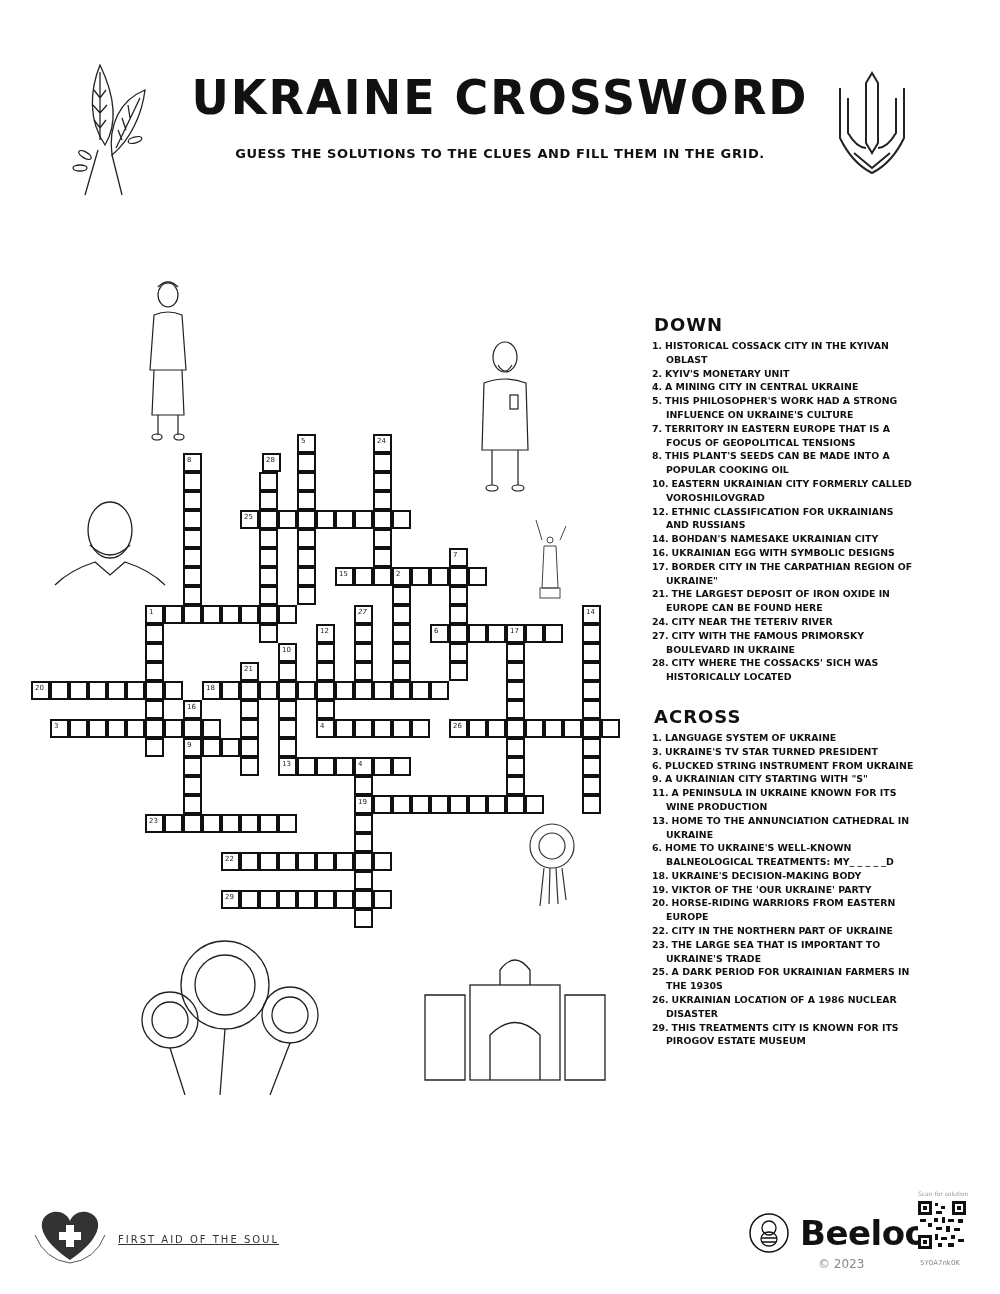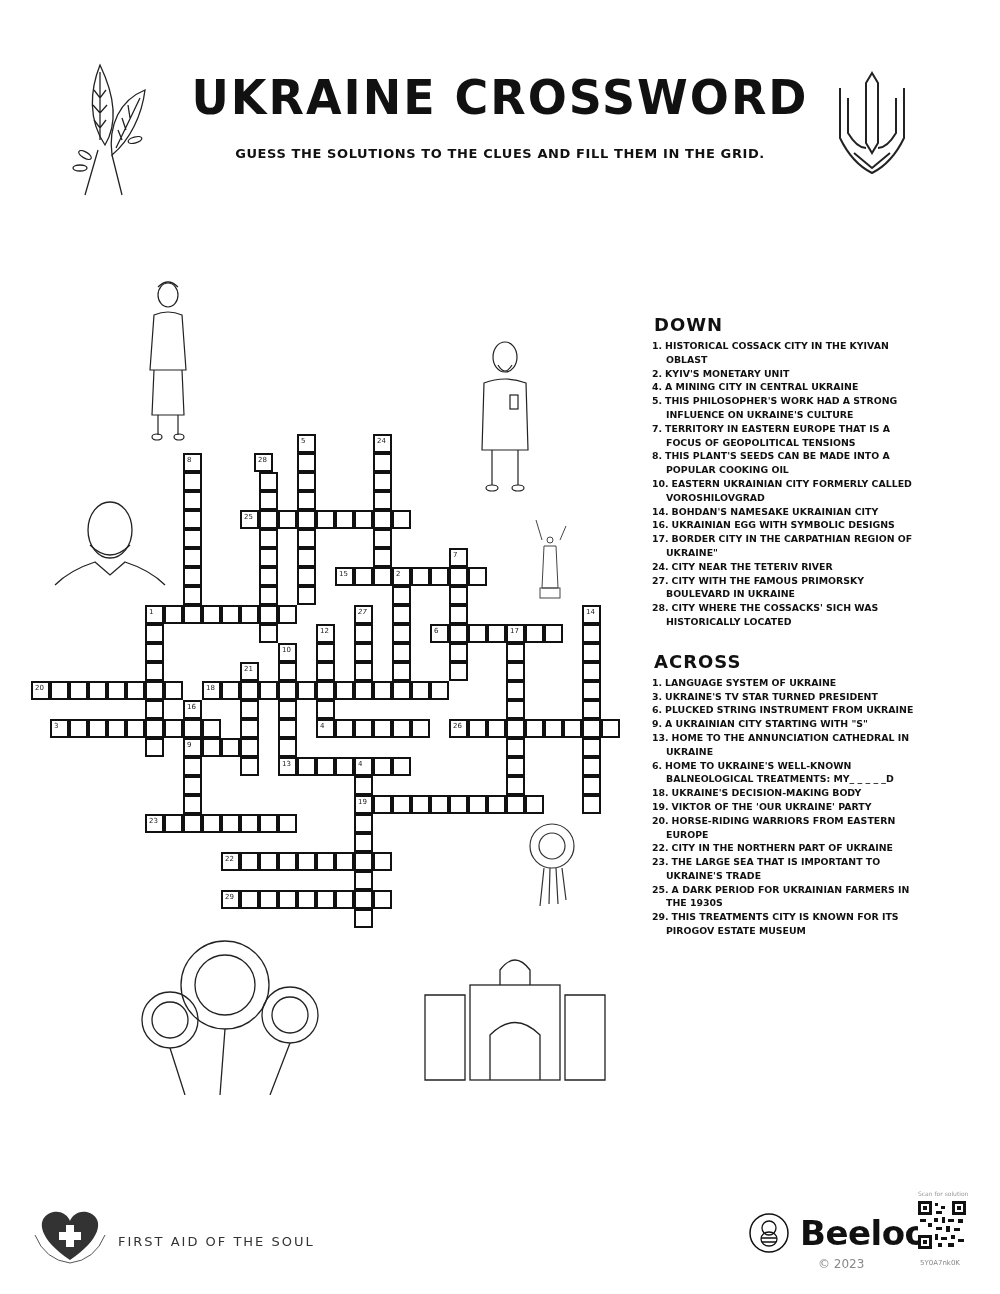--- a/index.html
+++ b/index.html
@@ -9,21 +9,21 @@
   .grid{position:absolute;left:0;top:0;width:640px;height:1000px;}
   .cell{position:absolute;width:19px;height:19px;border:2px solid #111;box-sizing:border-box;background:#fff;margin-left:-1px;margin-top:-1px;}
   .num{position:absolute;font-size:7px;line-height:7px;left:2px;top:2px;color:#222;}
   .clues{position:absolute;left:654px;top:314px;width:260px;}
   .clue-head{font-weight:bold;font-size:18px;letter-spacing:1px;margin:0 0 4px 0;}
   .clue{font-size:9.4px;font-weight:bold;line-height:13.8px;padding-left:14px;text-indent:-14px;margin-left:-2px;}
   .clue .n{margin-right:3px;}
   .section-gap{height:22px;}
   .illus{position:absolute;}
   .footer-left{position:absolute;left:30px;top:1205px;}
-  .fas-text{position:absolute;left:118px;top:1234px;font-size:13px;letter-spacing:2px;color:#333;}
+  .fas-text{position:absolute;left:118px;top:1234px;font-size:10px;letter-spacing:2px;color:#333;text-decoration:underline;}
   .beeloo{position:absolute;left:800px;top:1213px;font-size:34px;font-weight:bold;letter-spacing:-0.5px;}
   .copy{position:absolute;left:818px;top:1257px;font-size:12px;color:#888;}
   .scan{position:absolute;left:918px;top:1190px;font-size:6px;color:#999;}
   .qr-code{position:absolute;left:918px;top:1201px;width:48px;height:48px;}
   .qr-id{position:absolute;left:920px;top:1259px;font-size:7px;color:#888;}
 </style>
 </head>
 <body>
 
 <div class="title">UKRAINE CROSSWORD</div>
@@ -367,21 +367,21 @@
     <div class="cell" style="left: 526px; top: 720px;"></div>
     <div class="cell" style="left: 545px; top: 720px;"></div>
     <div class="cell" style="left: 564px; top: 720px;"></div>
     <div class="cell" style="left: 602px; top: 720px;"></div>
     <div class="cell" style="left: 355px; top: 606px; font-style: italic;">
       <span class="num">27</span>
     </div>
     <div class="cell" style="left: 355px; top: 625px;"></div>
     <div class="cell" style="left: 355px; top: 644px;"></div>
     <div class="cell" style="left: 355px; top: 663px;"></div>
-    <div class="cell" style="left: 255px; top: 454px;">
+    <div class="cell" style="left: 263px; top: 454px;">
       <span class="num">28</span>
     </div>
     <div class="cell" style="left: 260px; top: 473px;"></div>
     <div class="cell" style="left: 260px; top: 492px;"></div>
     <div class="cell" style="left: 260px; top: 530px;"></div>
     <div class="cell" style="left: 260px; top: 549px;"></div>
     <div class="cell" style="left: 260px; top: 568px;"></div>
     <div class="cell" style="left: 260px; top: 587px;"></div>
     <div class="cell" style="left: 260px; top: 625px;"></div>
     <div class="cell" style="left: 222px; top: 891px;">
@@ -399,42 +399,46 @@
 <div class="clues">
   <div class="clue-head">DOWN</div>
   <div id="down-list">
       <div class="clue"><span class="n">1.</span><span>HISTORICAL COSSACK CITY IN THE KYIVAN OBLAST</span></div>
       <div class="clue"><span class="n">2.</span><span>KYIV'S MONETARY UNIT</span></div>
       <div class="clue"><span class="n">4.</span><span>A MINING CITY IN CENTRAL UKRAINE</span></div>
       <div class="clue"><span class="n">5.</span><span>THIS PHILOSOPHER'S WORK HAD A STRONG INFLUENCE ON UKRAINE'S CULTURE</span></div>
       <div class="clue"><span class="n">7.</span><span>TERRITORY IN EASTERN EUROPE THAT IS A FOCUS OF GEOPOLITICAL TENSIONS</span></div>
       <div class="clue"><span class="n">8.</span><span>THIS PLANT'S SEEDS CAN BE MADE INTO A POPULAR COOKING OIL</span></div>
       <div class="clue"><span class="n">10.</span><span>EASTERN UKRAINIAN CITY FORMERLY CALLED VOROSHILOVGRAD</span></div>
+      <div class="clue"><span class="n">12.</span><span>ETHNIC CLASSIFICATION FOR UKRAINIANS AND RUSSIANS</span></div>
       <div class="clue"><span class="n">14.</span><span>BOHDAN'S NAMESAKE UKRAINIAN CITY</span></div>
       <div class="clue"><span class="n">16.</span><span>UKRAINIAN EGG WITH SYMBOLIC DESIGNS</span></div>
       <div class="clue"><span class="n">17.</span><span>BORDER CITY IN THE CARPATHIAN REGION OF UKRAINE"</span></div>
+      <div class="clue"><span class="n">21.</span><span>THE LARGEST DEPOSIT OF IRON OXIDE IN EUROPE CAN BE FOUND HERE</span></div>
       <div class="clue"><span class="n">24.</span><span>CITY NEAR THE TETERIV RIVER</span></div>
       <div class="clue"><span class="n">27.</span><span>CITY WITH THE FAMOUS PRIMORSKY BOULEVARD IN UKRAINE</span></div>
       <div class="clue"><span class="n">28.</span><span>CITY WHERE THE COSSACKS' SICH WAS HISTORICALLY LOCATED</span></div>
     </div>
   <div class="section-gap"></div>
   <div class="clue-head">ACROSS</div>
   <div id="across-list">
       <div class="clue"><span class="n">1.</span><span>LANGUAGE SYSTEM OF UKRAINE</span></div>
       <div class="clue"><span class="n">3.</span><span>UKRAINE'S TV STAR TURNED PRESIDENT</span></div>
       <div class="clue"><span class="n">6.</span><span>PLUCKED STRING INSTRUMENT FROM UKRAINE</span></div>
       <div class="clue"><span class="n">9.</span><span>A UKRAINIAN CITY STARTING WITH "S"</span></div>
+      <div class="clue"><span class="n">11.</span><span>A PENINSULA IN UKRAINE KNOWN FOR ITS WINE PRODUCTION</span></div>
       <div class="clue"><span class="n">13.</span><span>HOME TO THE ANNUNCIATION CATHEDRAL IN UKRAINE</span></div>
       <div class="clue"><span class="n">6.</span><span>HOME TO UKRAINE'S WELL-KNOWN BALNEOLOGICAL TREATMENTS: MY_ _ _ _ _D</span></div>
       <div class="clue"><span class="n">18.</span><span>UKRAINE'S DECISION-MAKING BODY</span></div>
       <div class="clue"><span class="n">19.</span><span>VIKTOR OF THE 'OUR UKRAINE' PARTY</span></div>
       <div class="clue"><span class="n">20.</span><span>HORSE-RIDING WARRIORS FROM EASTERN EUROPE</span></div>
       <div class="clue"><span class="n">22.</span><span>CITY IN THE NORTHERN PART OF UKRAINE</span></div>
       <div class="clue"><span class="n">23.</span><span>THE LARGE SEA THAT IS IMPORTANT TO UKRAINE'S TRADE</span></div>
       <div class="clue"><span class="n">25.</span><span>A DARK PERIOD FOR UKRAINIAN FARMERS IN THE 1930S</span></div>
+      <div class="clue"><span class="n">26.</span><span>UKRAINIAN LOCATION OF A 1986 NUCLEAR DISASTER</span></div>
       <div class="clue"><span class="n">29.</span><span>THIS TREATMENTS CITY IS KNOWN FOR ITS PIROGOV ESTATE MUSEUM</span></div>
     </div>
 </div>
 
 <svg class="footer-left" width="80" height="60" viewBox="0 0 80 60">
   <path d="M40 55 C10 35 5 15 20 8 C30 4 38 10 40 16 C42 10 50 4 60 8 C75 15 70 35 40 55Z" fill="#333"></path>
   <rect x="36" y="20" width="8" height="22" fill="#fff"></rect>
     <rect x="29" y="27" width="22" height="8" fill="#fff"></rect>
   <path d="M5 30 Q15 55 40 58 Q65 55 75 30" fill="none" stroke="#555" stroke-width="1"></path>
 </svg>

